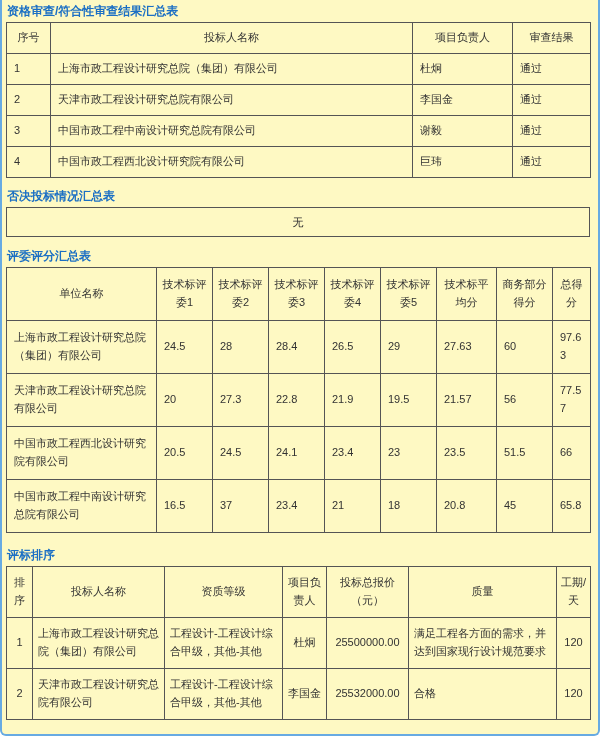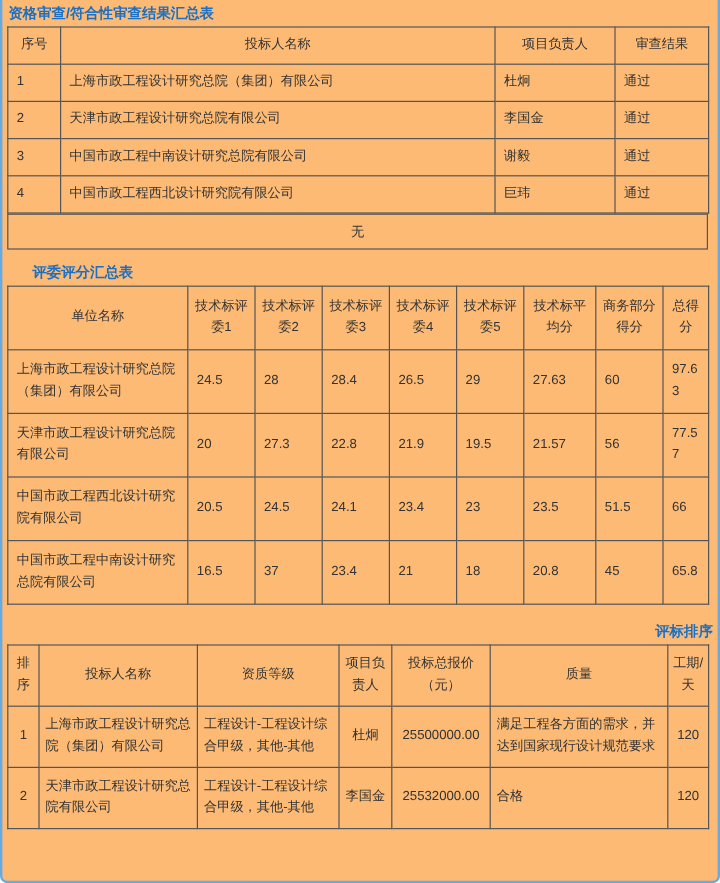--- a/index.html
+++ b/index.html
@@ -10,34 +10,34 @@
     font-size: 11px; color: #333;
   }
   .frame {
     width: 600px; height: 736px;
     border-left: 2px solid #67aae2;
     border-right: 2px solid #67aae2;
     border-bottom: 2px solid #67aae2;
     border-radius: 0 0 6px 6px;
     padding: 4px 4px 0 4px;
     overflow: hidden;
-    background: #fdba74;
+    background: #fef9c3;
   }
   .sec-title {
     color: #1b6fc4;
     font-weight: bold;
     font-size: 12px;
     line-height: 14px;
     margin-bottom: 4px;
     padding-left: 1px;
   }
   .mt1 { margin-top: 0; }
   .mt2 { margin-top: 11px; }
-  .mt3 { margin-top: 12px; margin-left: 20px; }
-  .mt4 { margin-top: 15px; text-align: right; }
+  .mt3 { margin-top: 12px; }
+  .mt4 { margin-top: 15px; }
   table {
     border-collapse: collapse;
     table-layout: fixed;
     width: 584px;
   }
   th, td {
     border: 1px solid #555;
     font-weight: normal;
     vertical-align: middle;
     padding: 3px 7px;
@@ -110,20 +110,21 @@
         </tr>
         <tr>
           <td>4</td>
           <td>中国市政工程西北设计研究院有限公司</td>
           <td>巨玮</td>
           <td>通过</td>
         </tr>
       </tbody>
   </table>
 
+  <div class="sec-title mt2">否决投标情况汇总表</div>
   <div class="none-box">无</div>
 
   <div class="sec-title mt3">评委评分汇总表</div>
   <table class="t-score">
     <colgroup>
       <col style="width:150px">
         <col style="width:56px">
         <col style="width:56px">
       <col style="width:56px">
         <col style="width:56px">

